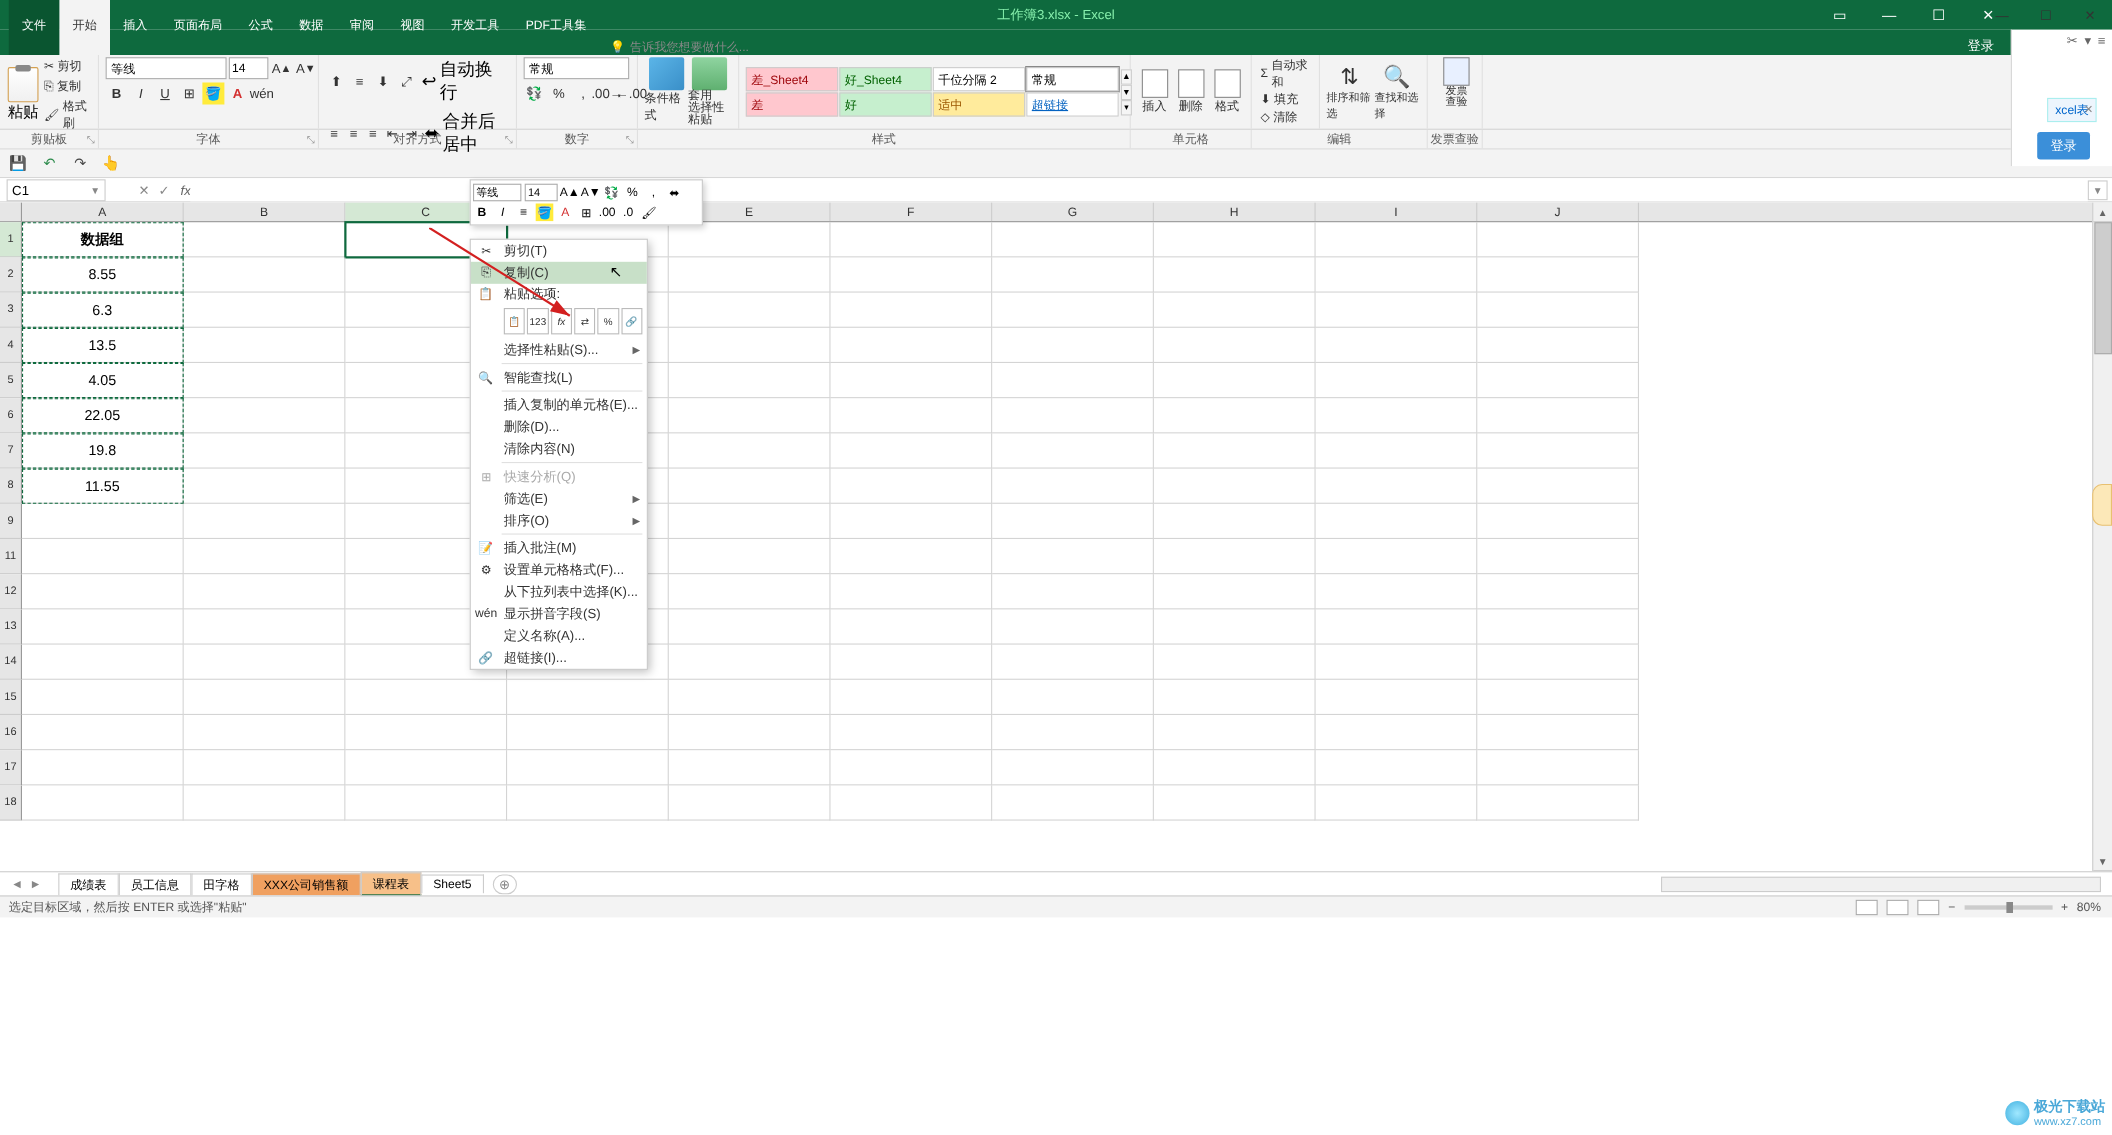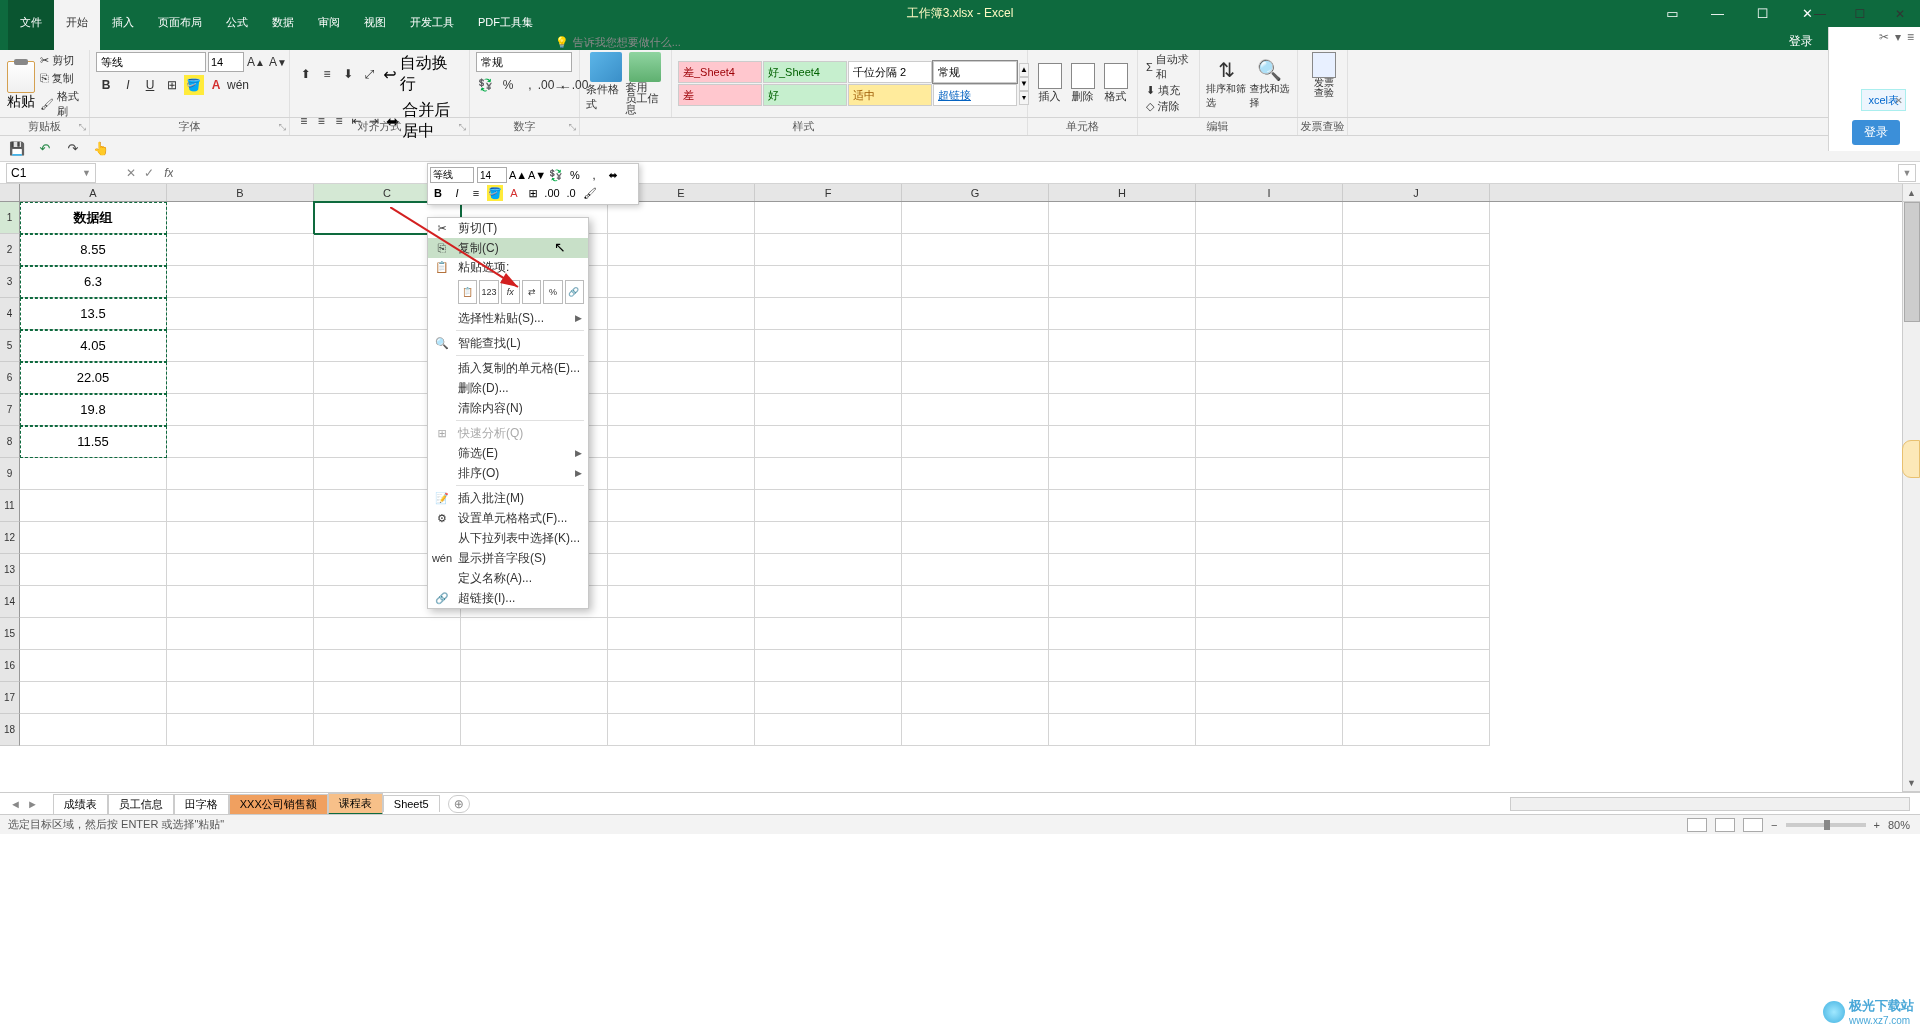--- a/index.html
+++ b/index.html
@@ -1,18 +1,18 @@
 <!DOCTYPE html>
 <html><head>
 <meta charset="utf-8">
 <style>
 *{box-sizing:border-box;margin:0;padding:0;font-family:"Microsoft YaHei",SimSun,sans-serif}
 body{background:#fff;overflow:hidden;width:1920px;height:1032px;position:relative}
 .titlebar{height:27px;background:#0e6a3e;display:flex;align-items:center;position:relative}
-.titlebar-title{position:absolute;left:50%;transform:translateX(-50%);color:#fef9c3;font-size:12px}
+.titlebar-title{position:absolute;left:50%;transform:translateX(-50%);color:#86efac;font-size:12px}
 .titlebar-controls{position:absolute;right:0;display:flex}
 .tb-btn{width:45px;height:27px;display:flex;align-items:center;justify-content:center;color:#fff;font-size:13px}
 .tb-btn.close{}
 .tb2{width:40px;height:27px;color:#333;display:flex;align-items:center;justify-content:center;font-size:12px}
 .win2{position:absolute;right:0;top:0;display:flex}
 .menubar{height:23px;background:#0e6a3e;display:flex;align-items:flex-end;padding-left:8px;position:relative}
 .menutab{padding:20px 12px;color:#fff;font-size:11px;cursor:pointer}
 .menutab.file{background:#0a5530}
 .menutab.active{background:#f3f3f3;color:#333}
 .menulogin{position:absolute;right:50px;color:#fff;font-size:12px;display:flex;gap:15px;align-items:center}
@@ -241,21 +241,21 @@
   </div>
 
   <div class="ribbon-group" style="width:92px;flex-direction:row">
     <div class="style-btn">
       <div class="style-icon"></div>
       <span>条件格式</span>
     </div>
     <div class="style-btn">
       <div class="style-icon" style="background:linear-gradient(#8fd4a0,#5fb070)"></div>
       <span style="white-space:pre-line;line-height:1">套用
-员工信息</span>
+选择性粘贴</span>
     </div>
   </div>
 
   <div class="ribbon-group" style="width:356px">
     <div class="rg-body">
       <div class="style-gallery">
         <div class="sg-item sg-bad">差_Sheet4</div>
         <div class="sg-item sg-good">好_Sheet4</div>
         <div class="sg-item">千位分隔 2</div>
         <div class="sg-item" style="outline:1px solid #888">常规</div>

